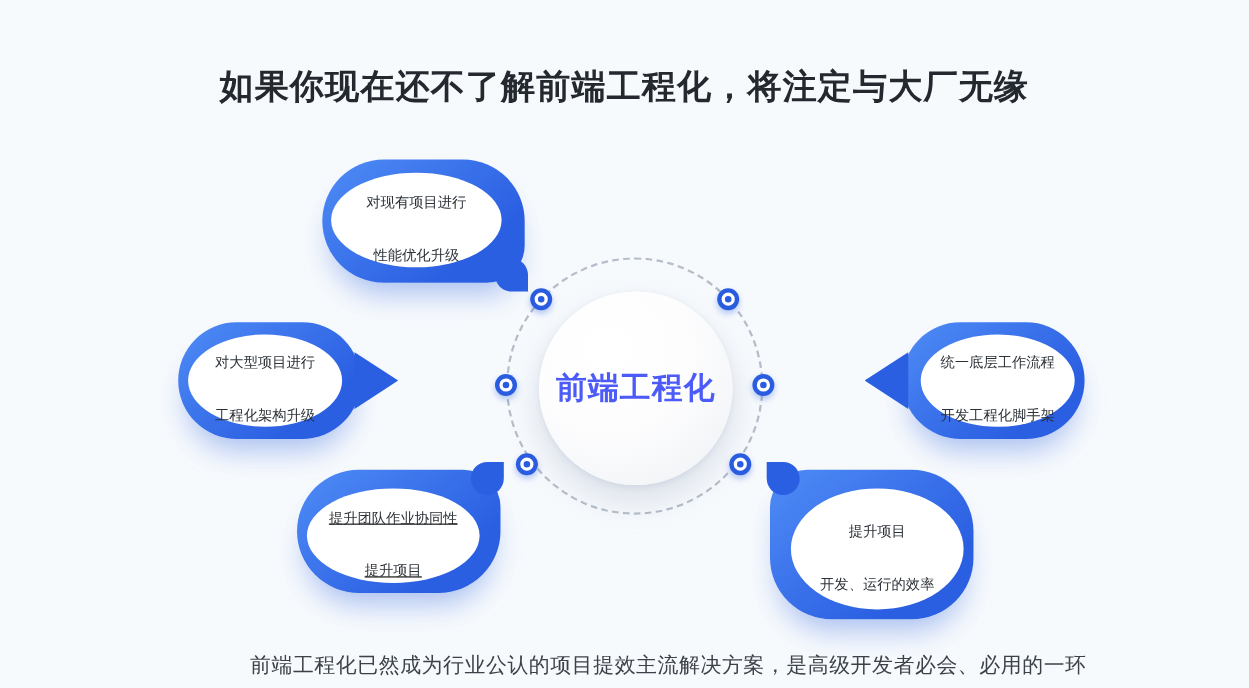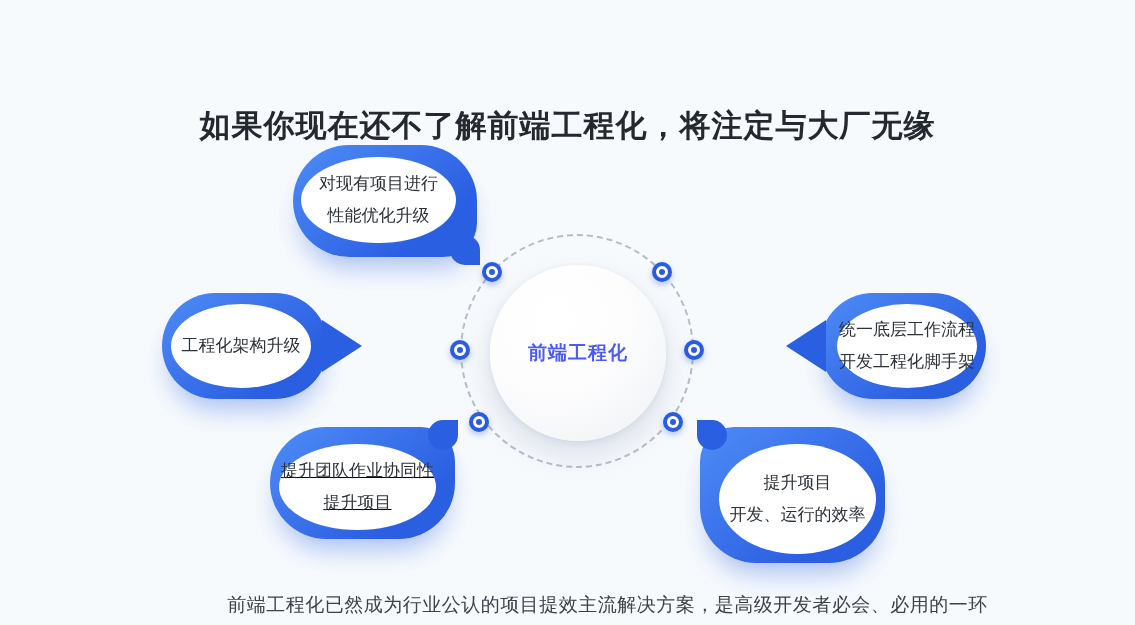--- a/index.html
+++ b/index.html
@@ -17,42 +17,42 @@
   html,body{width:1135px;height:625px;overflow:hidden;}
   body{
     font-family:"Liberation Sans","DejaVu Sans",sans-serif;
     background:var(--page-bg);
   }
   .canvas{position:relative;width:1135px;height:625px;background:var(--page-bg);}
 
   .title{
     position:absolute;top:58px;left:0;width:100%;
     text-align:center;font-size:31px;font-weight:800;
-    color:var(--title-color);letter-spacing:1px;margin-top:47px;
+    color:var(--title-color);letter-spacing:1px;
   }
   .footer{
     position:absolute;top:592px;left:0;width:100%;
     text-align:center;font-size:19px;font-weight:400;
     color:var(--footer-color);letter-spacing:0.5px;margin-left:40px;
   }
 
   
   .dashed-ring{
     position:absolute;left:460px;top:234px;width:234px;height:234px;
     border:2px dashed var(--dashed-ring-color);border-radius:50%;
   }
   .center-circle{
     position:absolute;left:490px;top:265px;width:176px;height:176px;
     border-radius:50%;
     background:radial-gradient(circle at 36% 30%,#ffffff 0%,#fdfdfe 45%,#edf0f4 100%);
     box-shadow:0 14px 30px rgba(150,162,185,0.30), 0 2px 6px rgba(150,162,185,0.18);
     display:flex;align-items:center;justify-content:center;
   }
   .center-label{
-    font-size:19px;font-weight:800;color:var(--center-label-color);letter-spacing:1px;
+    font-size:28px;font-weight:800;color:var(--center-label-color);letter-spacing:1px;
   }
 
   
   .node-dot{
     position:absolute;width:20px;height:20px;border-radius:50%;
     background:var(--dot-blue);
     box-shadow:0 3px 6px rgba(42,92,224,0.35);
   }
   .node-dot::after{
     content:"";position:absolute;inset:4px;border-radius:50%;
@@ -70,22 +70,22 @@
   }
   .bubble .tail{
     position:absolute;width:30px;height:30px;
     background:var(--bubble-blue);
   }
   .bubble .inner{
     position:absolute;border-radius:50%;background:#ffffff;
     display:flex;flex-direction:column;align-items:center;justify-content:center;
   }
   .bubble .inner span{
-    display:block;font-size:17px;line-height:32px;
-    color:var(--bubble-text);white-space:nowrap;text-align:center;
+    display:block;font-size:13px;line-height:32px;
+    color:var(--bubble-text);white-space:nowrap;text-align:center;margin-top:16px;
   }
   .bubble .arrow{
     position:absolute;background:var(--bubble-blue);
   }
 
   .b-tl{left:293px;top:145px;width:184px;height:112px;border-radius:56px 56px 34px 56px;}
   .b-tl .tail{right:-3px;bottom:-8px;border-radius:50% 50% 0 50%;}
   .b-tl .inner{left:8px;top:12px;right:21px;bottom:14px;}
 
   .b-tr{left:684px;top:145px;width:184px;height:112px;border-radius:56px 56px 56px 34px;}
@@ -135,20 +135,21 @@
     <div class="inner">
       <span>对现有项目进行</span>
       <span>性能优化升级</span>
     </div>
   </div>
 
 
   <div class="bubble b-l">
     <span class="arrow"></span>
     <div class="inner">
+      <span>对大型项目进行</span>
       <span>工程化架构升级</span>
     </div>
   </div>
 
   <div class="bubble b-r">
     <span class="arrow"></span>
     <div class="inner">
       <span>统一底层工作流程</span>
       <span>开发工程化脚手架</span>
     </div>

